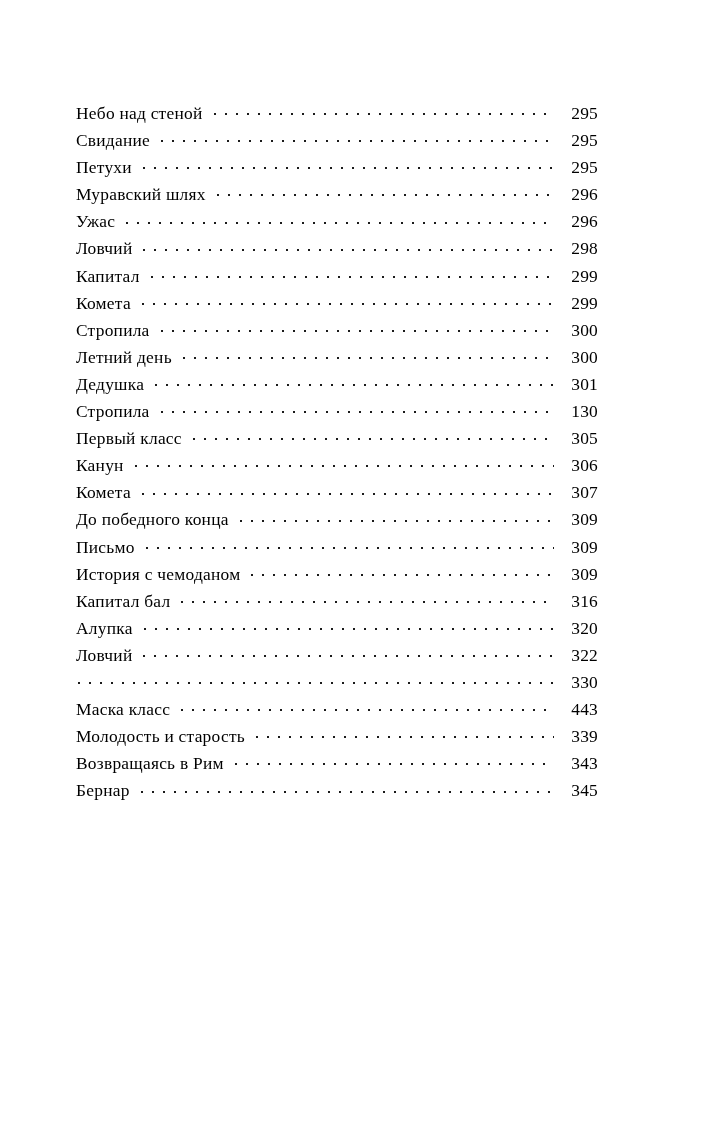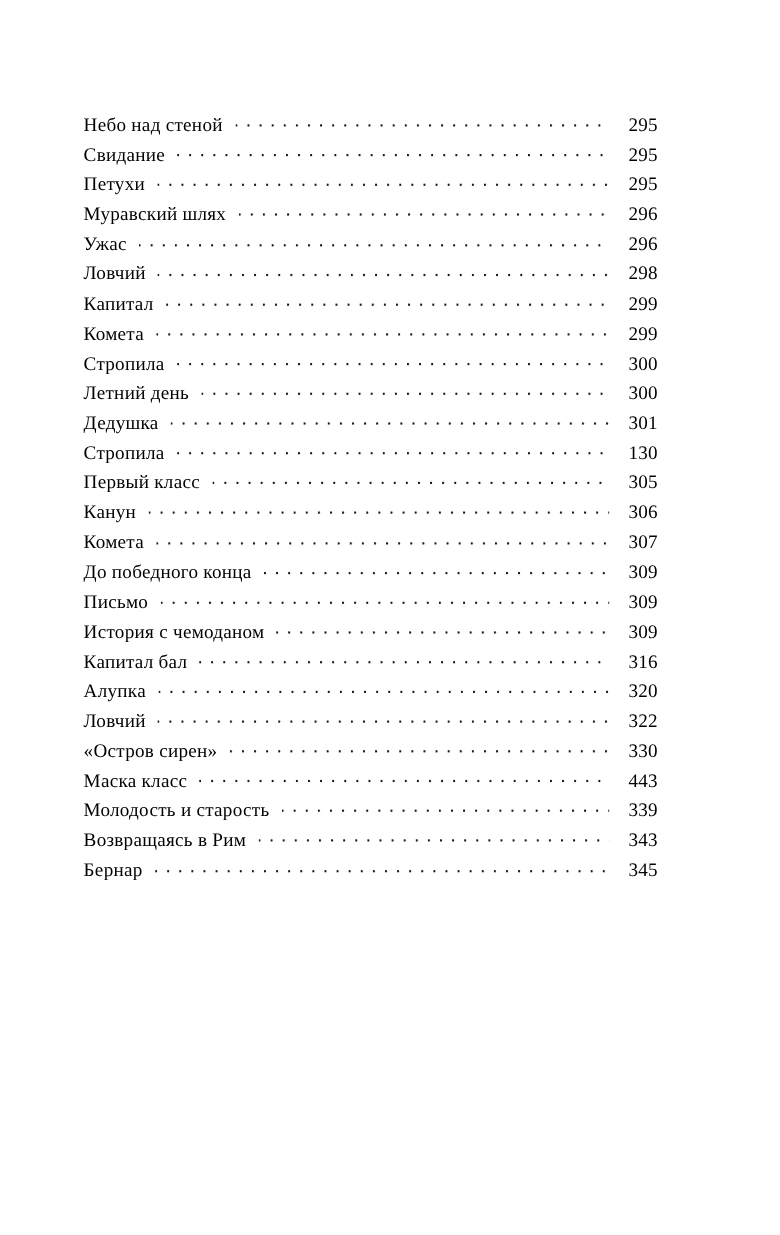--- a/index.html
+++ b/index.html
@@ -185,21 +185,20 @@
         <span class="entry-title">Алупка</span>
         <span class="entry-leader"></span>
         <span class="entry-page">320</span>
       </div>
       <div class="toc-entry">
         <span class="entry-title">Ловчий</span>
         <span class="entry-leader"></span>
         <span class="entry-page">322</span>
       </div>
       <div class="toc-entry">
-        <span class="entry-title">«Остров сирен»</span>
         <span class="entry-leader"></span>
         <span class="entry-page">330</span>
       </div>
       <div class="toc-entry">
         <span class="entry-title">Маска класс</span>
         <span class="entry-leader"></span>
         <span class="entry-page">443</span>
       </div>
       <div class="toc-entry">
         <span class="entry-title">Молодость и старость</span>

